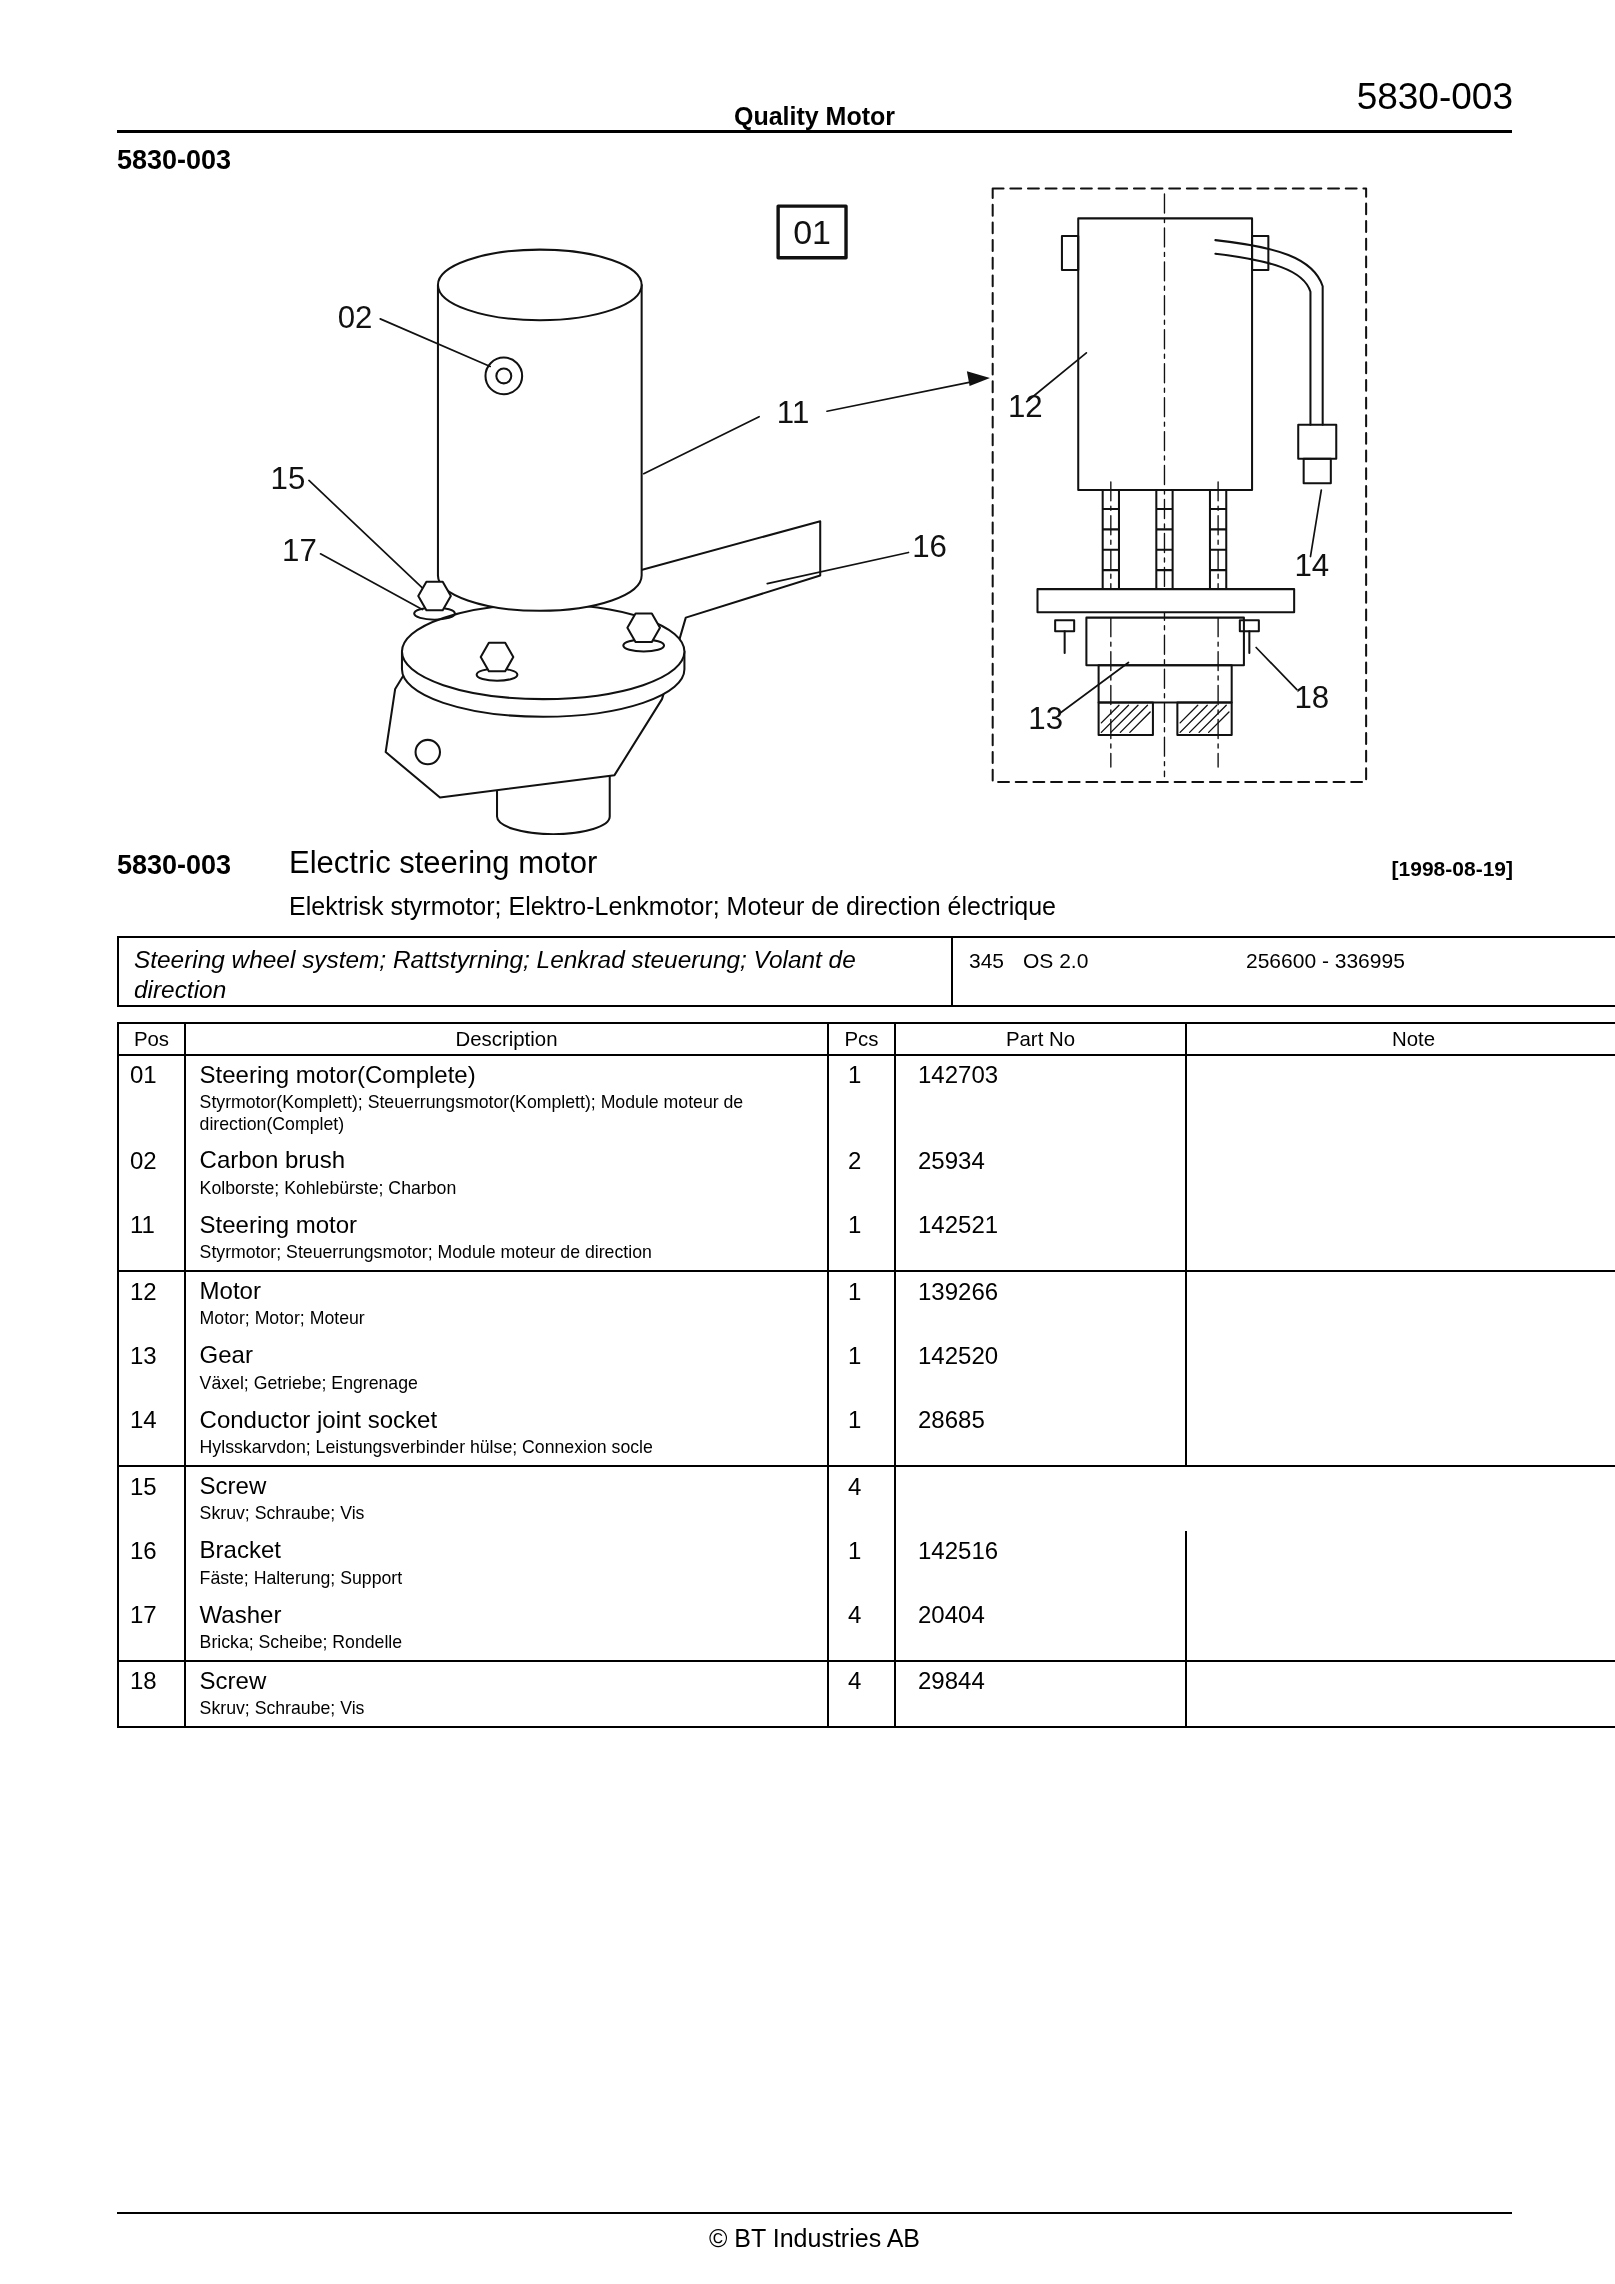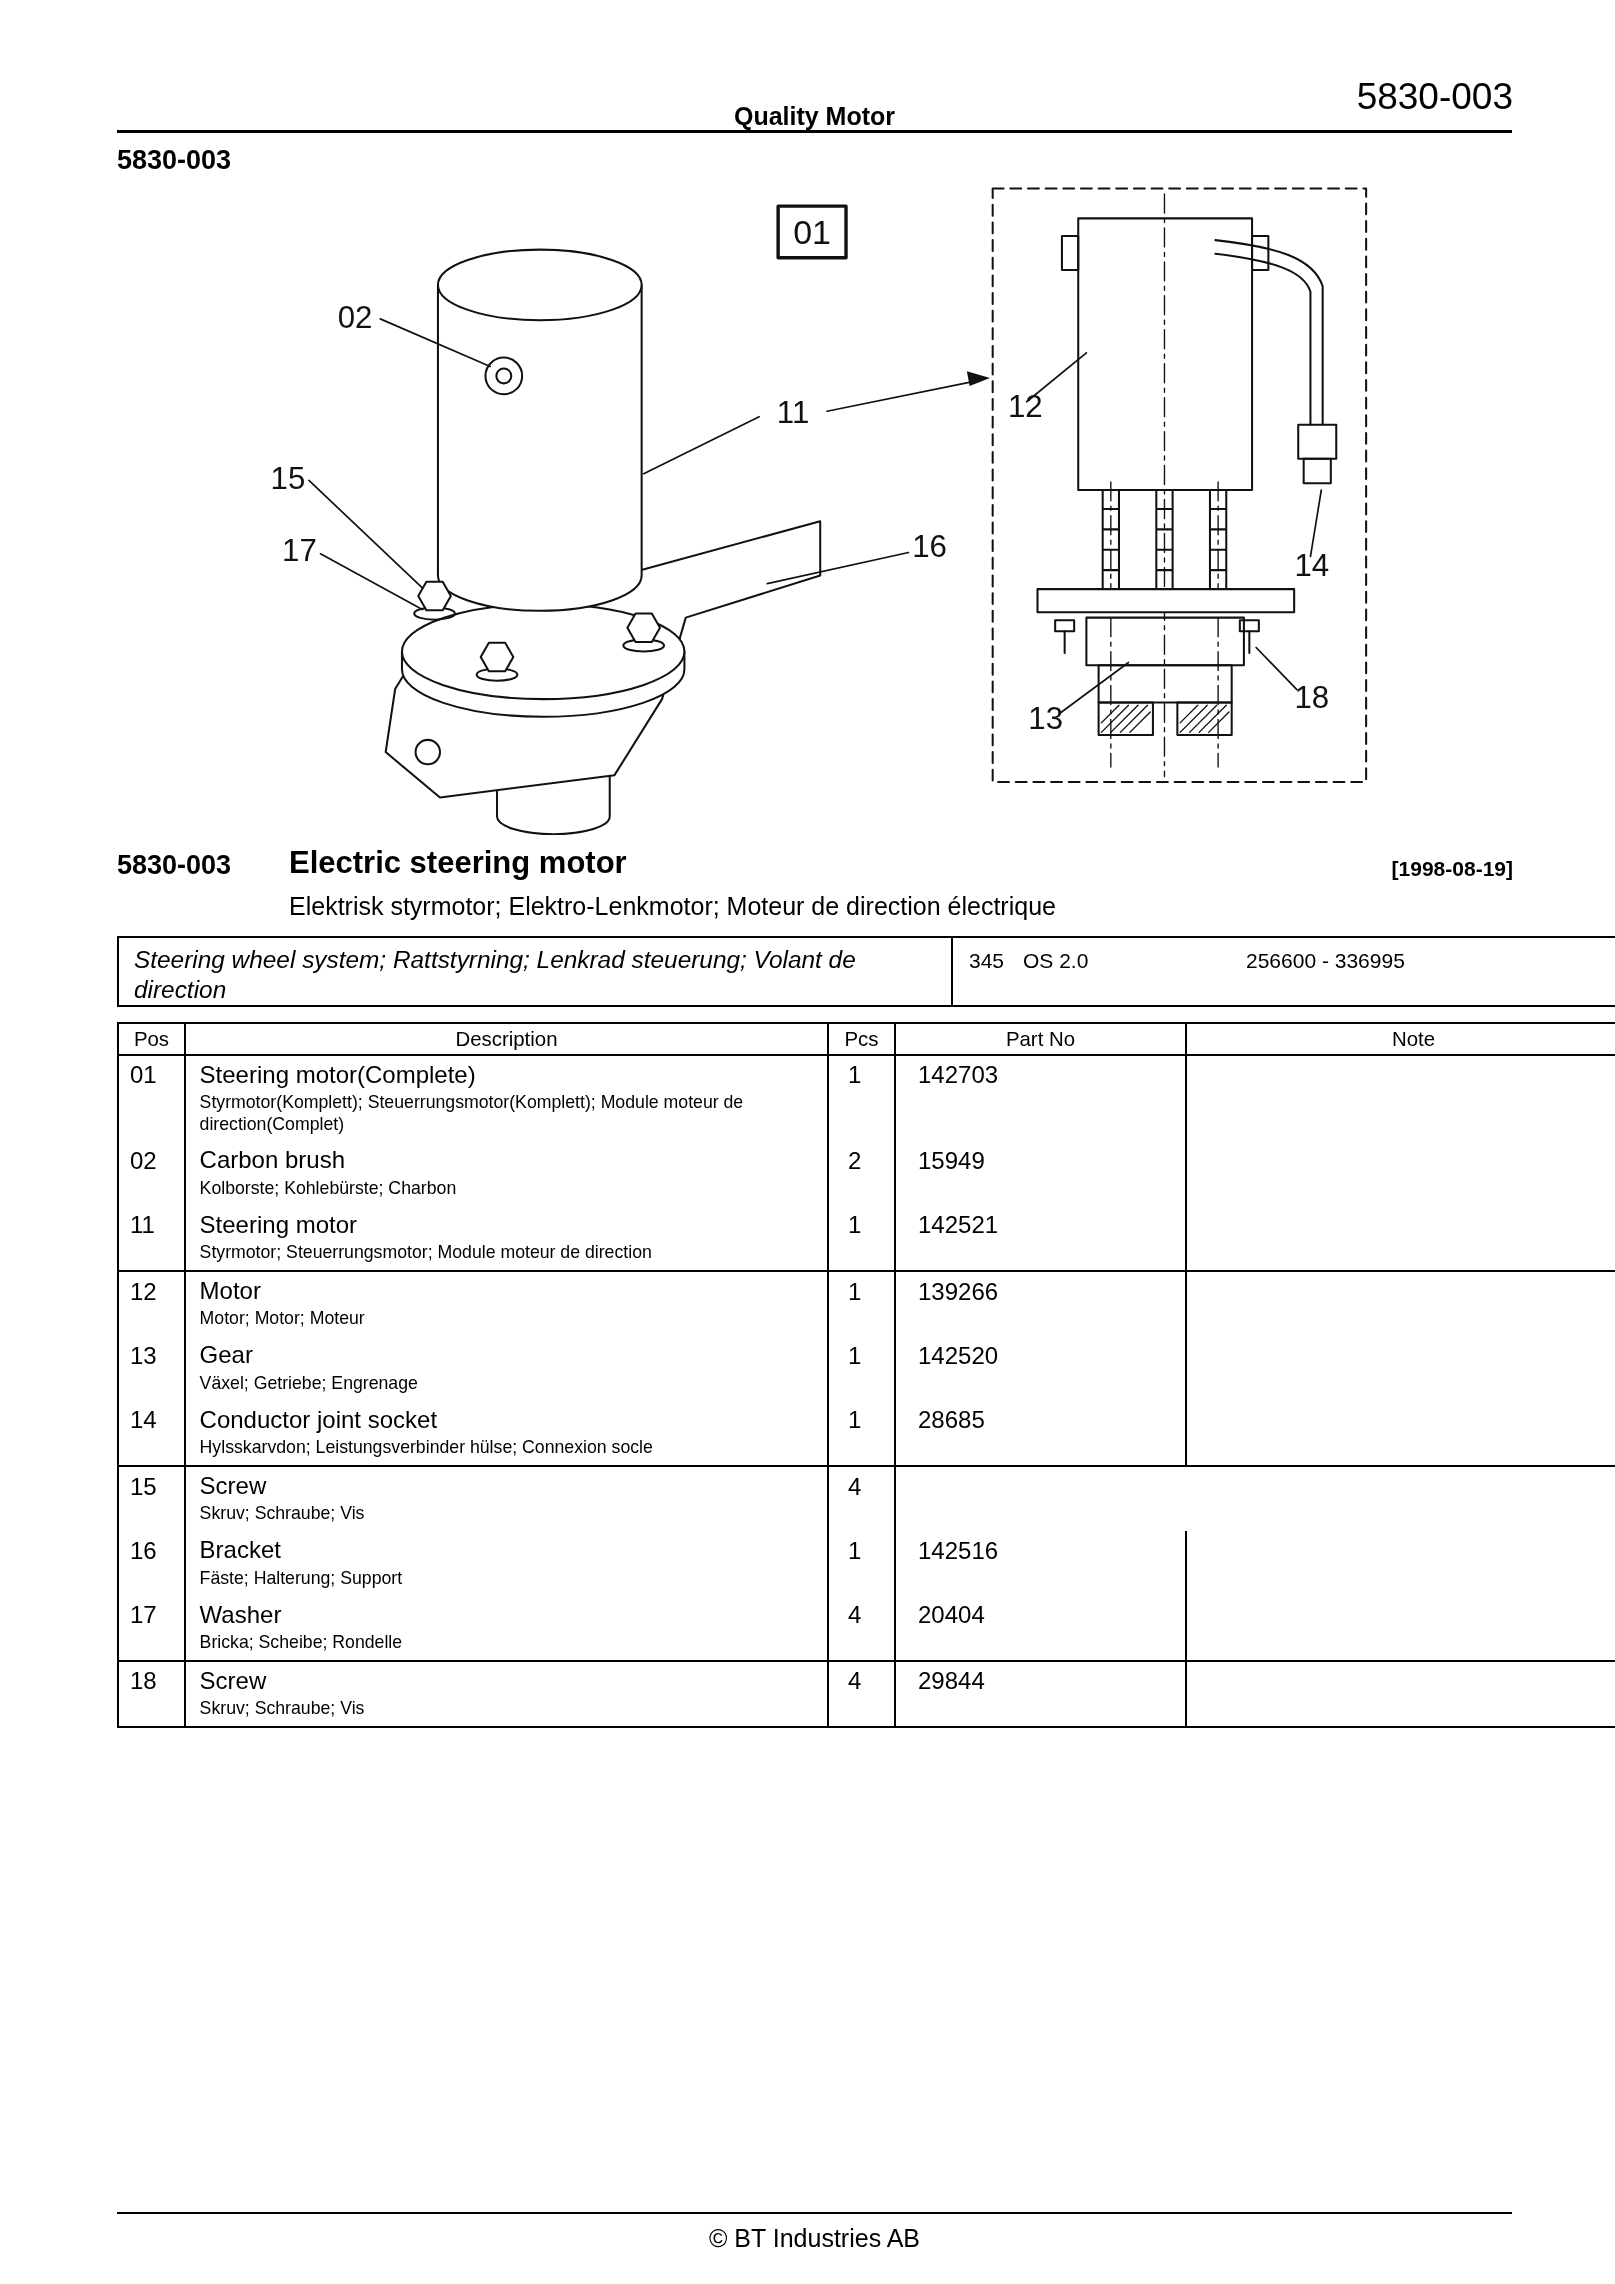--- a/index.html
+++ b/index.html
@@ -12,21 +12,21 @@
   .top-doc-number { position:absolute; top:76px; right:103px; font-size:37px; font-weight:400; }
   .top-title { position:absolute; top:102px; left:117px; width:1395px; text-align:center; font-size:25px; font-weight:700; }
   .header-rule { position:absolute; top:130px; left:117px; width:1395px; height:2.7px; background:#000; }
   .section-code { position:absolute; top:145px; left:117px; font-size:27px; font-weight:700; }
 
   
   .diagram { position:absolute; top:183px; left:0; width:1616px; height:652px; }
 
   
   .tb-code { position:absolute; top:850px; left:117px; font-size:27px; font-weight:700; }
-  .tb-title { position:absolute; top:845px; left:289px; font-size:31px; font-weight:700; }
+  .tb-title { position:absolute; top:845px; left:289px; font-size:31px; font-weight:400; }
   .tb-date { position:absolute; top:857px; right:103px; font-size:21px; font-weight:700; }
   .tb-subtitle { position:absolute; top:892px; left:289px; font-size:25px; }
 
   
   .parts-table { position:absolute; top:936px; left:117px; width:1525px; }
 
   .sys-row { position:relative; border:2px solid #000; height:71px; }
   .sys-desc { position:absolute; left:0; top:0; bottom:0; width:834px; border-right:2px solid #000;
               padding:6.8px 17.7px 0 15px; font-style:italic; font-size:24.4px; line-height:1.22; }
   .sys-model { position:absolute; left:850px; top:11px; font-size:21px; }
@@ -191,21 +191,21 @@
           <div class="cell part">142703</div>
           <div class="cell note"></div>
         </div>
         <div class="trow">
           <div class="cell pos">02</div>
           <div class="cell desc">
             <div class="desc-main">Carbon brush</div>
             <div class="desc-sub">Kolborste; Kohlebürste; Charbon</div>
           </div>
           <div class="cell pcs">2</div>
-          <div class="cell part">15949</div>
+          <div class="cell part">25934</div>
           <div class="cell note"></div>
         </div>
         <div class="trow">
           <div class="cell pos">11</div>
           <div class="cell desc">
             <div class="desc-main">Steering motor</div>
             <div class="desc-sub">Styrmotor; Steuerrungsmotor; Module moteur de direction</div>
           </div>
           <div class="cell pcs">1</div>
           <div class="cell part">142521</div>

